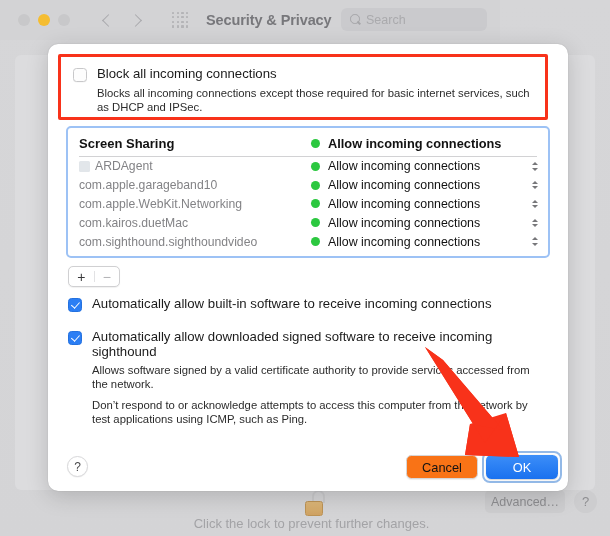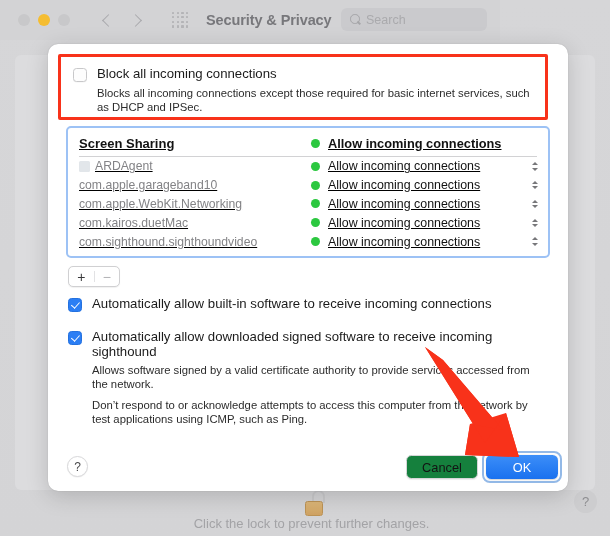--- a/index.html
+++ b/index.html
@@ -269,21 +269,20 @@
 
   
   #app-table-wrap {
     position: absolute;
     left: 18px; top: 82px;
     width: 484px; height: 132px;
     border: 2px solid #9dc2f5;
     border-radius: 5px;
     background: #ffffff;
     padding: 1px;
-    text-decoration: underline;
   }
   #app-table {
     width: 100%; height: 100%;
     background: #ffffff;
     border-radius: 3px;
     overflow: hidden;
   }
 
   .header-row {
     height: 28px;
@@ -412,21 +411,21 @@
     align-items: center;
     justify-content: center;
     font-size: 12px;
     color: #4a4a4c;
     box-shadow: 0 0.5px 1px rgba(0,0,0,0.07);
   }
   #cancel-button {
     position: absolute;
     right: 90px; bottom: 12px;
     width: 72px; height: 24px;
-    background: #15803d;
+    background: #f97316;
     border: 1px solid #d6d6d8;
     border-radius: 5.5px;
     display: flex;
     align-items: center;
     justify-content: center;
     font-size: 12.8px;
     color: #131313;
     box-shadow: 0 0.5px 1px rgba(0,0,0,0.07);
   }
   #ok-button {
@@ -504,20 +503,21 @@
   </div>
 
   <div id="bg-pane"></div>
 
   <div id="lock-bar">
     <div id="lock-icon">
       <span id="lock-shackle"></span>
       <span id="lock-body"></span>
     </div>
     <div id="lock-text">Click the lock to prevent further changes.</div>
+    <div id="advanced-button">Advanced…</div>
     <div id="help-button-bottom">?</div>
   </div>
 </div>
 
 <div id="sheet">
 
   <div id="block-all-row">
     <div class="cbrow">
       <span class="checkbox unchecked"></span>
       <span class="cb-label">Block all incoming connections</span>

